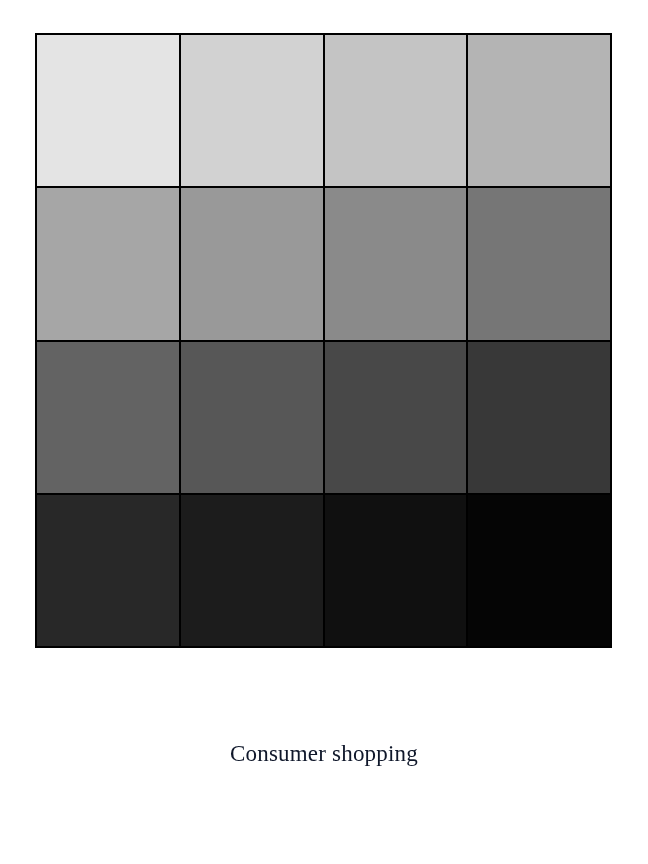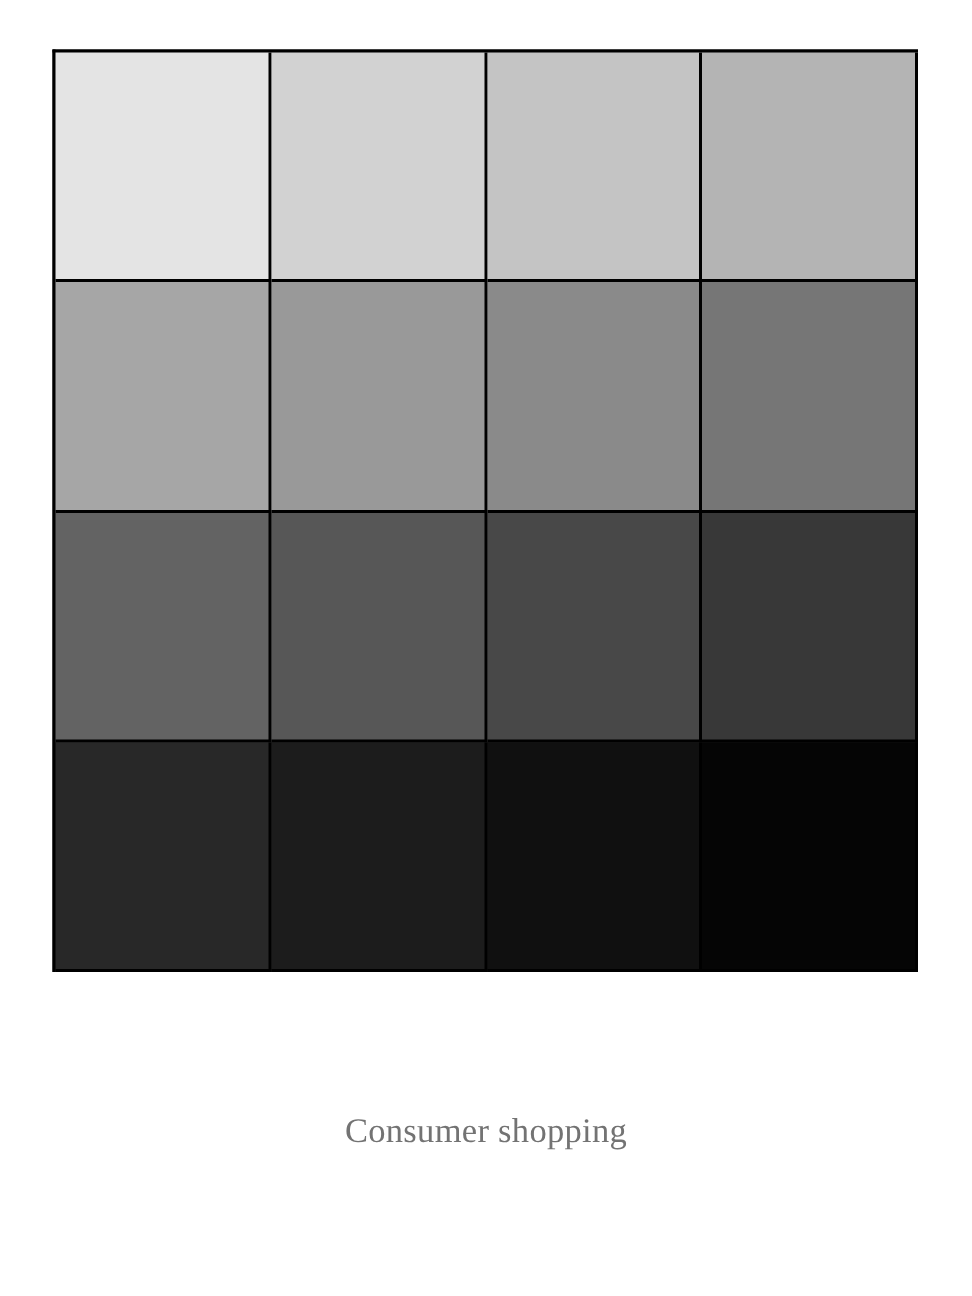--- a/index.html
+++ b/index.html
@@ -44,21 +44,21 @@
     height: 100%;
   }
   #caption {
     position: absolute;
     left: 0;
     top: 739px;
     width: 648px;
     text-align: center;
     font-size: 23px;
     line-height: 30px;
-    color: #737373;
+    color: #0f172a;
     font-family: "Liberation Serif", "DejaVu Serif", serif;
     letter-spacing: 0.2px;
   }
 </style>
 </head>
 <body>
 
 <div id="figure">
 
   <div id="heatmap-grid">

